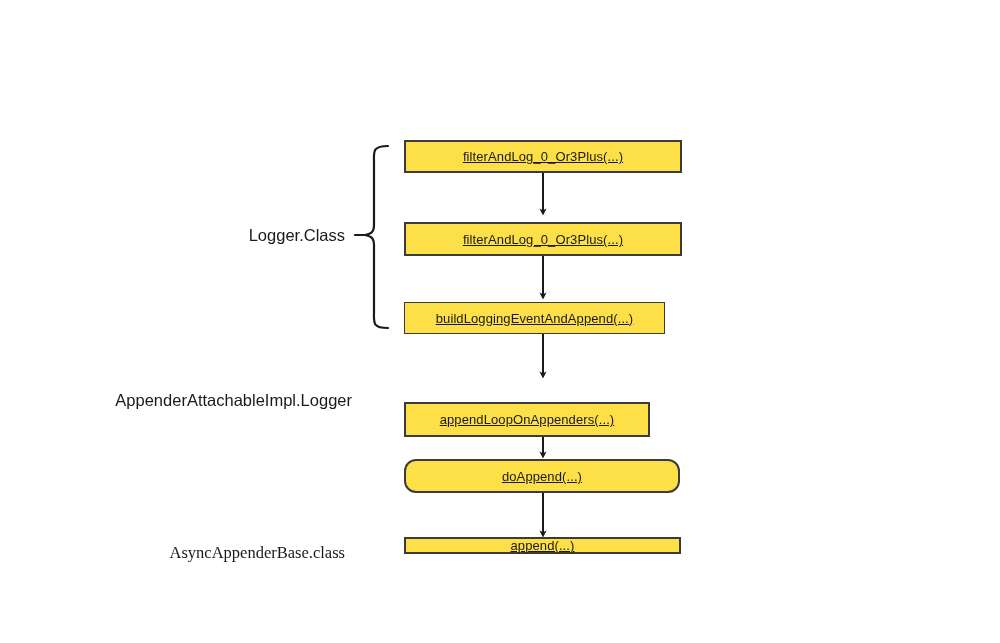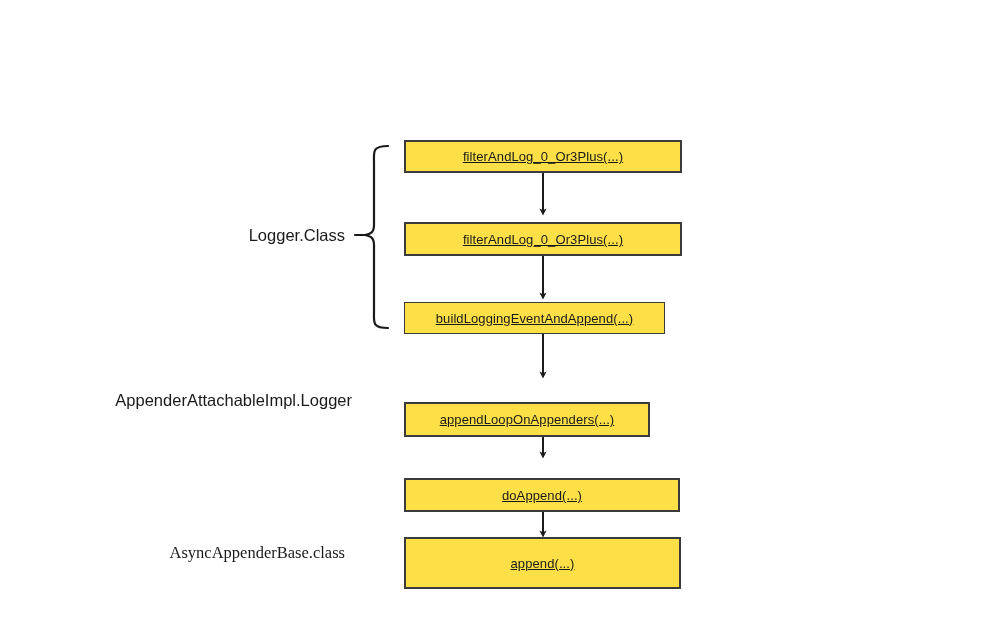--- a/index.html
+++ b/index.html
@@ -105,23 +105,23 @@
   </svg>
 
   <div class="node" style="left:404px; top:140px; width:278px; height:33px;">filterAndLog_0_Or3Plus(...)</div>
 
   <div class="node" style="left:404px; top:222px; width:278px; height:34px;">filterAndLog_0_Or3Plus(...)</div>
 
   <div class="node thin" style="left:404px; top:302px; width:261px; height:32px;">buildLoggingEventAndAppend(...)</div>
 
   <div class="node" style="left:404px; top:382px; width:246px; height:35px;margin-top:20px;">appendLoopOnAppenders(...)</div>
 
-  <div class="node" style="left:404px; top:478px; width:276px; height:34px;">doAppend(...)</div>
+  <div class="node" style="left:404px; top:459px; width:276px; height:34px;border-radius:12px;">doAppend(...)</div>
 
-  <div class="node" style="left:404px; top:537px; width:277px; height:52px;">append(...)</div>
+  <div class="node" style="left:404px; top:537px; width:277px; height:17px;">append(...)</div>
 
   <div class="class-label" style="left:40px; top:227px; width:305px;">Logger.Class</div>
 
   <div class="class-label" style="left:40px; top:392px; width:312px;">AppenderAttachableImpl.Logger</div>
 
 
   <div class="class-label" style="left:40px; top:545px; width:305px;font-family:Liberation Serif, serif;">AsyncAppenderBase.class</div>
 
 </div>
 

